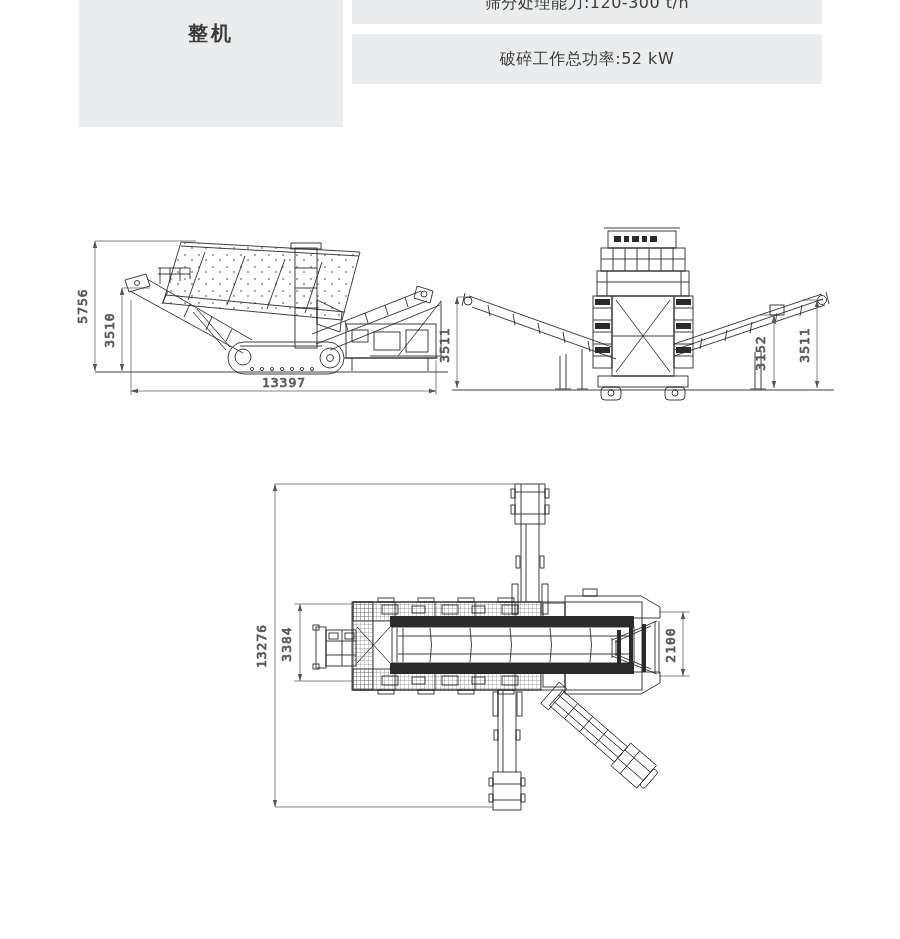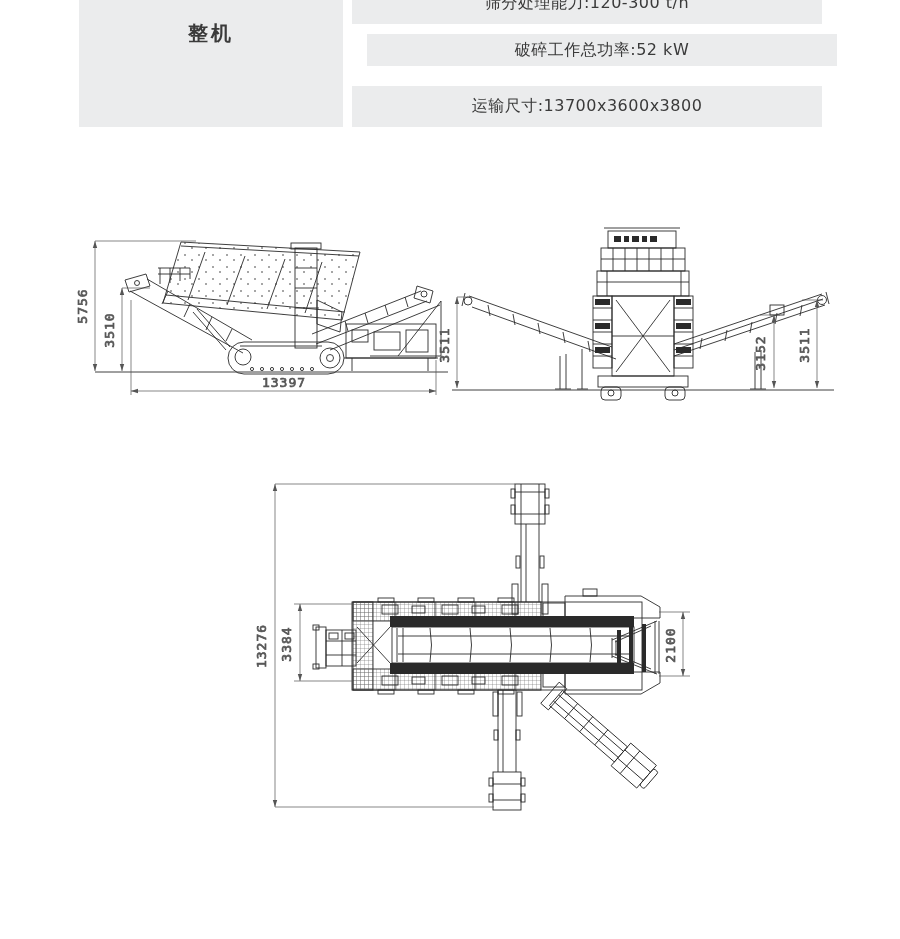--- a/index.html
+++ b/index.html
@@ -5,21 +5,21 @@
   html,body{margin:0;padding:0;background:#fff;}
   #page{position:relative;width:900px;height:939px;background:#fff;overflow:hidden;
         font-family:"DejaVu Sans","Liberation Sans",sans-serif;}
   .panel{position:absolute;background:#ebeced;}
   #category-box{left:79px;top:-17px;width:264px;height:144px;text-align:center;}
   #category-label{display:block;padding-top:37px;font-size:20px;font-weight:bold;
                   letter-spacing:3px;color:#3a3a3a;}
   .spec-row{left:352px;width:470px;height:41px;display:flex;align-items:center;justify-content:center;
             font-size:16px;color:#3a3a3a;letter-spacing:0.5px;}
   #spec-row-0{top:-17px;}
-  #spec-row-1{top:34px;height:32px;margin-left:15px;}
+  #spec-row-1{top:34px;height:50px;}
   #spec-row-2{top:86px;}
   svg{position:absolute;overflow:visible;}
   #side-view{left:70px;top:225px;}
   #front-view{left:440px;top:222px;}
   #top-view{left:240px;top:455px;}
   .mach{stroke:#2a2a2a;stroke-width:0.9;fill:none;stroke-linecap:butt;}
   .dim{stroke:#555;stroke-width:0.7;fill:none;}
   .arr{fill:#555;stroke:none;}
   .dimtxt{font-family:"DejaVu Sans Mono","Liberation Mono",monospace;font-size:13px;fill:#5a5a5a;
           letter-spacing:1px;}
@@ -31,23 +31,20 @@
 <div id="page">
 
   <div id="category-box" class="panel">
     <span id="category-label">整机</span>
   </div>
   <div class="panel spec-row" id="spec-row-0">
     <span>筛分处理能力:120-300 t/h</span>
   </div>
   <div class="panel spec-row" id="spec-row-1">
     <span>破碎工作总功率:52 kW</span>
-  </div>
-  <div class="panel spec-row" id="spec-row-2">
-    <span>运输尺寸:13700x3600x3800</span>
   </div>
 
   <svg id="side-view" width="380" height="182" viewBox="70 225 380 182">
     <defs>
       <pattern id="meshDots" width="14" height="12" patternUnits="userSpaceOnUse">
         <circle cx="3" cy="3" r="0.8" fill="#333"></circle>
         <circle cx="10" cy="8" r="0.8" fill="#333"></circle>
       </pattern>
     </defs>
 

